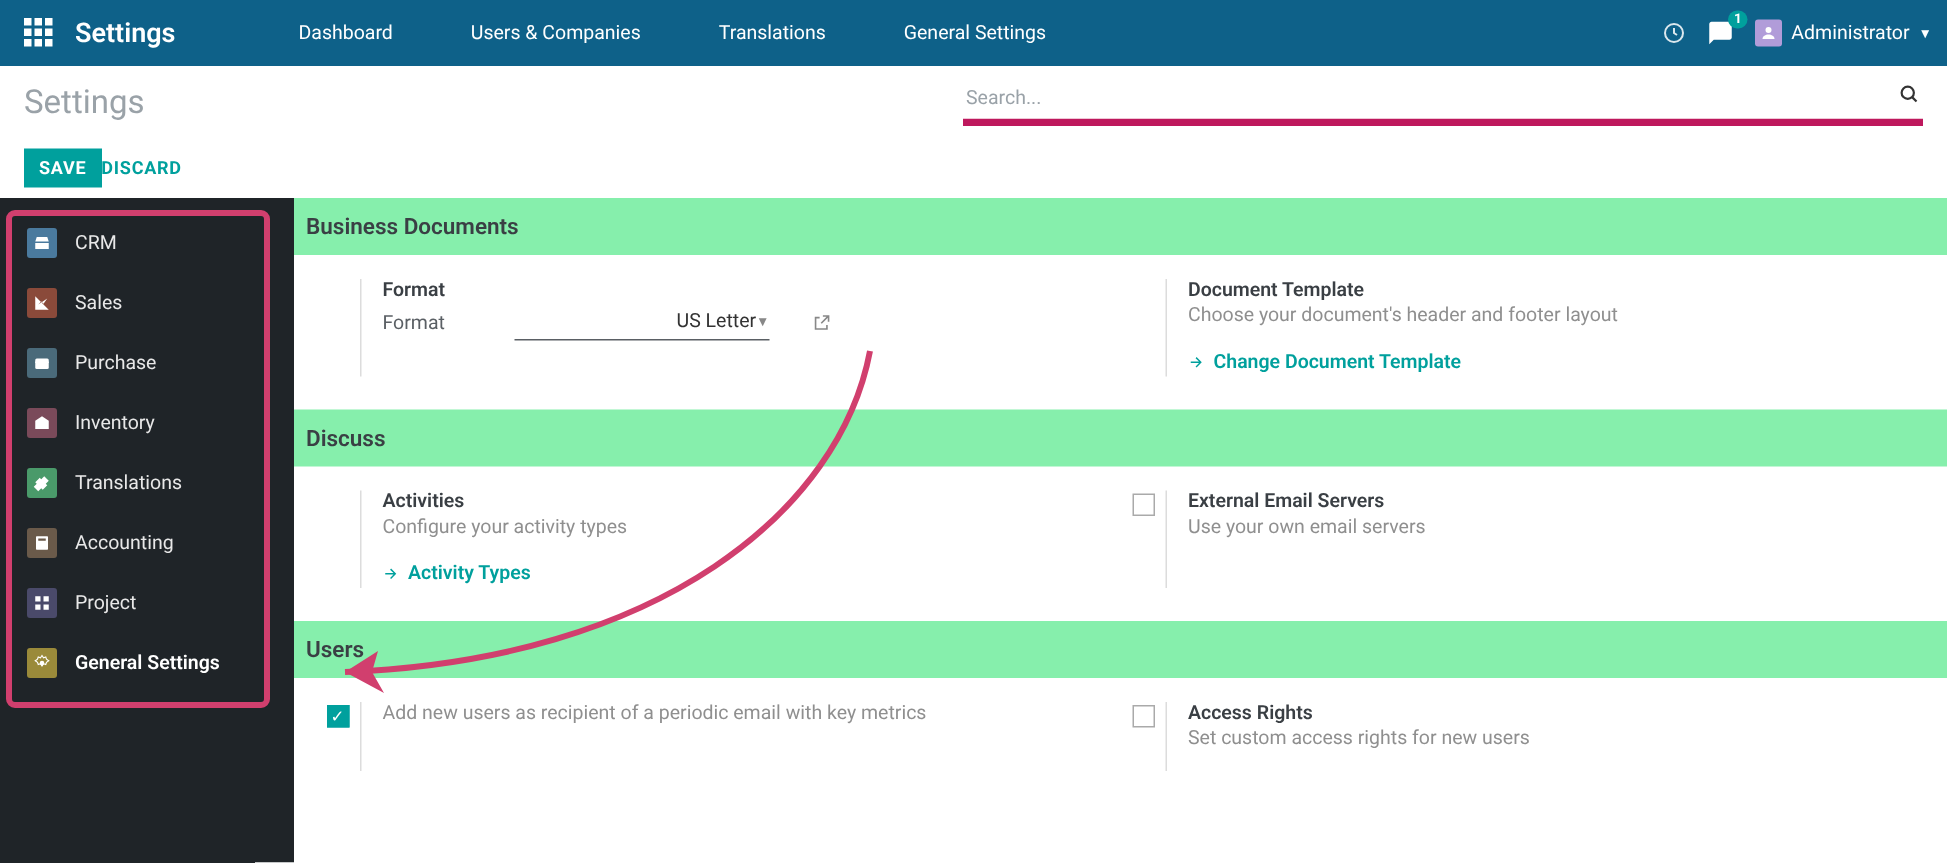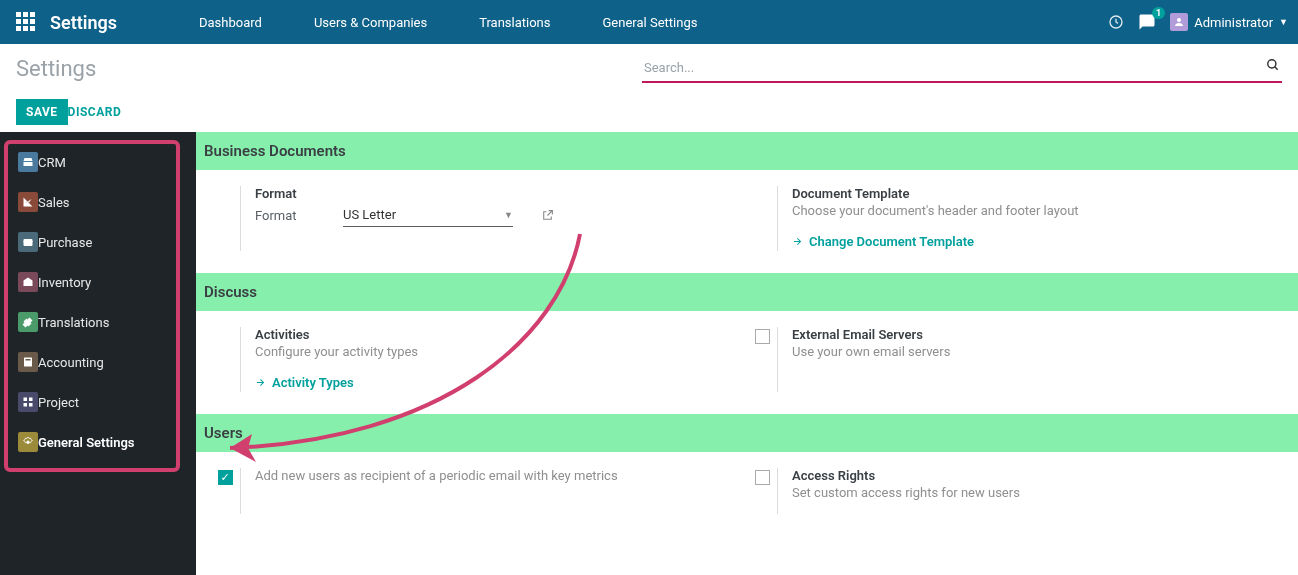--- a/index.html
+++ b/index.html
@@ -14,52 +14,52 @@
 .nav-menu-item { cursor: pointer; margin-left: 32px; }
 .nav-right { margin-left: auto; display: flex; align-items: center; gap: 14px; }
 .nav-chat { position: relative; }
 .nav-chat-badge { position: absolute; top: -6px; right: -9px; background: #00a09d; color: #fff; font-size: 9px; padding: 1px 4px; border-radius: 8px; font-weight: bold; }
 .nav-user { display: flex; align-items: center; gap: 6px; font-size: 13px; cursor: pointer; }
 .nav-user-avatar { width: 18px; height: 18px; background: #b19cd9; border-radius: 2px; display: flex; align-items: center; justify-content: center; font-size: 11px; }
 
 
 .control-row { height: 48px; display: flex; align-items: center; padding: 0 16px; border-bottom: 0; }
 .page-title { font-size: 22px; color: #9aa2a8; font-weight: 400; }
-.search-wrap { margin-left: auto; width: 640px; position: relative; display: flex; align-items: center; border-bottom: 2px solid #be185d; }
+.search-wrap { margin-left: auto; width: 640px; position: relative; display: flex; align-items: center; border-bottom: 5px solid #be185d; }
 .search-input { width: 100%; border: none; outline: none; font-size: 13px; padding: 6px 24px 6px 2px; color: #333; }
 .search-input::placeholder { color: #9aa2a8; }
 .search-icon-btn { position: absolute; right: 2px; top: 4px; color: #333; }
 
 
 .action-row { height: 40px; display: flex; align-items: center; padding: 0 16px; }
 .btn-save { background: #00a09d; color: #fff; border: none; padding: 6px 10px; font-size: 12px; font-weight: bold; letter-spacing: 0.5px; cursor: pointer; }
 .btn-discard { color: #00a09d; font-size: 12px; font-weight: bold; letter-spacing: 0.5px; cursor: pointer; }
 
 
 .body-wrap { display: flex; height: calc(100% - 132px); }
 .sidebar { width: 196px; background: #1f2428; color: #fff; padding: 10px 0; }
-.sidebar-item { display: flex; align-items: center; gap: 0; padding: 10px 18px; font-size: 13px; color: #e8e8e8; cursor: pointer; }
+.sidebar-item { display: flex; align-items: center; gap: 12px; padding: 10px 18px; font-size: 13px; color: #e8e8e8; cursor: pointer; }
 .sidebar-item.active { color: #fff; font-weight: 600; }
 .sidebar-icon { width: 20px; height: 20px; display: flex; align-items: center; justify-content: center; font-size: 11px; border-radius: 2px; flex-shrink: 0; }
 
 
 .sidebar-outline { position: absolute; left: 4px; top: 140px; width: 176px; height: 332px; border: 4px solid #d13f6e; border-radius: 6px; pointer-events: none; }
 
 
 .main { flex: 1; overflow-y: auto; }
 .section-header { background: #86efac; padding: 10px 8px; font-size: 15px; font-weight: 600; color: #3a3f44; }
 .section-body { padding: 16px 14px 22px 14px; display: flex; }
 .col-left-spacer { width: 30px; flex-shrink: 0; display: flex; justify-content: center; padding-top: 2px; }
 .left-divider { width: 1px; background: #dcdcdc; align-self: stretch; margin-right: 14px; }
 .setting-col { flex: 1; padding-right: 20px; }
 .setting-title { font-size: 13px; font-weight: 600; color: #3a3f44; margin-bottom: 2px; }
 .setting-desc { font-size: 13px; color: #8f8f8f; margin-bottom: 14px; }
 .format-row { display: flex; align-items: center; gap: 28px; }
 .format-label { font-size: 13px; color: #5a5f64; width: 60px; }
-.format-select { border: none; border-bottom: 1px solid #5a5f64; font-size: 13px; color: #333; padding: 4px 0; width: 170px; background: transparent; display: flex; justify-content: space-between; align-items: center; cursor: pointer; }
+.format-select { border: none; border-bottom: 1px solid #5a5f64; font-size: 13px; color: #333; padding: 4px 0; width: 170px; background: transparent; display: flex; justify-content: flex-end; align-items: center; cursor: pointer; }
 .ext-link { color: #888; cursor: pointer; }
 .teal-link { color: #00a09d; font-size: 13px; font-weight: 600; cursor: pointer; display: inline-flex; align-items: center; gap: 6px; }
 .checkbox { width: 15px; height: 15px; border: 1px solid #aaa; cursor: pointer; background: #fff; }
 .checkbox.checked { background: #00a09d; border-color: #00a09d; display: flex; align-items: center; justify-content: center; color: #fff; font-size: 11px; }
 
 
 .arrow-svg { position: absolute; left: 200px; top: 220px; width: 390px; height: 250px; pointer-events: none; }
 
 svg { display: block; }
 </style>

